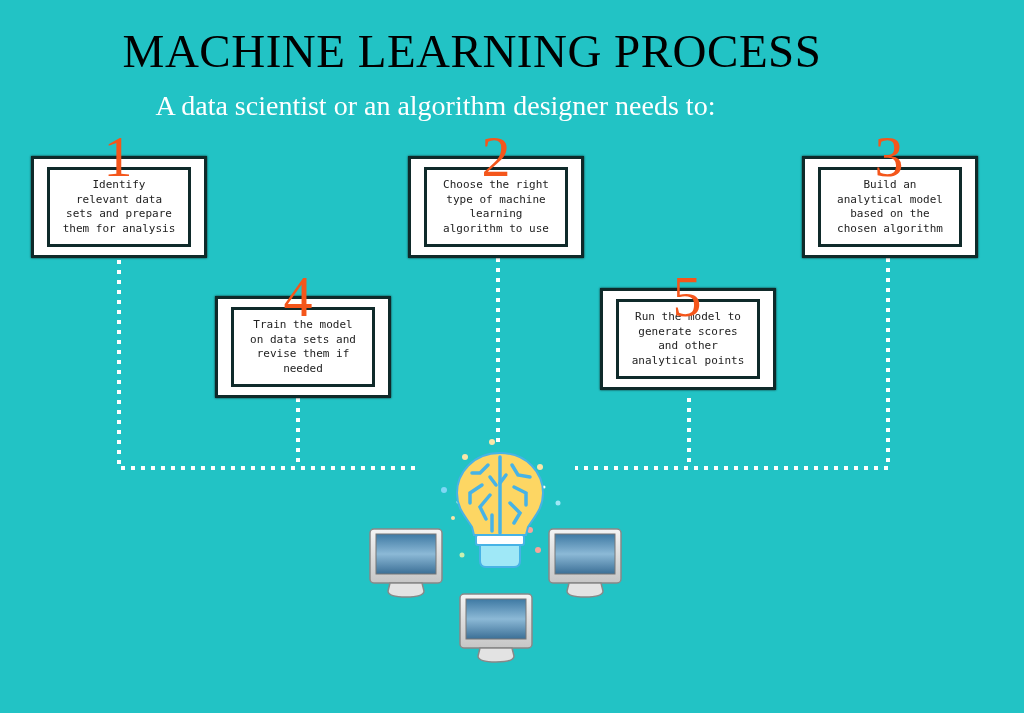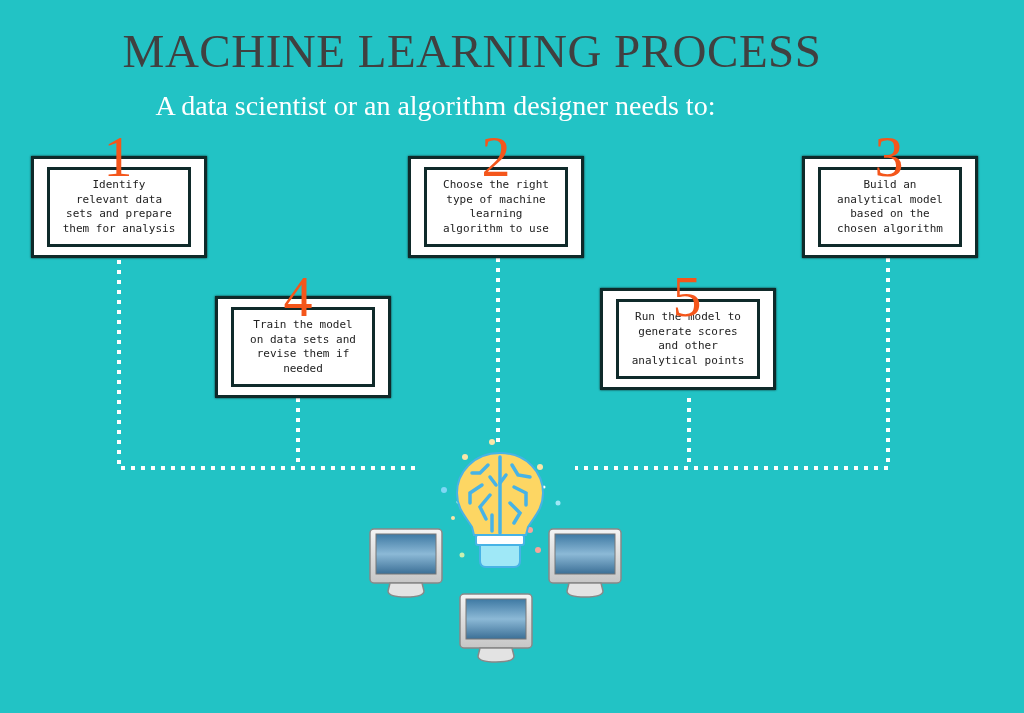--- a/index.html
+++ b/index.html
@@ -1,17 +1,17 @@
 <!DOCTYPE html>
 <html><head>
   <meta charset="utf-8">
   <style>
     html, body { margin:0; padding:0; }
     body { width:1024px; height:713px; background:#22c3c5; position:relative; overflow:hidden; font-family:"DejaVu Serif", serif; }
-    .title { position:absolute; left:0; width:944px; top:28px; text-align:center; color:#404040; font-family:"Liberation Serif", serif; font-size:47px; letter-spacing:0.5px; line-height:1; }
+    .title { position:absolute; left:0; width:944px; top:28px; text-align:center; color:#000000; font-family:"Liberation Serif", serif; font-size:47px; letter-spacing:0.5px; line-height:1; }
     .subtitle { position:absolute; left:0; width:871px; top:92px; text-align:center; color:#fff; font-family:"Liberation Serif", serif; font-size:28px; line-height:1; }
     .step { position:absolute; width:176px; height:102px; background:#fff; border:3px solid #0f2a2a; box-sizing:border-box; box-shadow:0 0 2px #0f2a2a; }
     .step .inner { position:absolute; left:13px; top:8px; right:13px; bottom:8px; border:3px solid #0f2a2a; box-sizing:border-box; display:flex; align-items:flex-end; justify-content:center; padding-bottom:8px; }
     .step .text { font-family:"DejaVu Sans Mono", monospace; font-size:11px; line-height:14.5px; text-align:center; color:#222; white-space:pre-line; }
     .num { position:absolute; font-family:"Liberation Serif", serif; color:#f4561b; font-size:58px; line-height:1; width:60px; text-align:center; }
     svg.lines { position:absolute; left:0; top:0; }
   </style>
 </head>
 <body>
 

